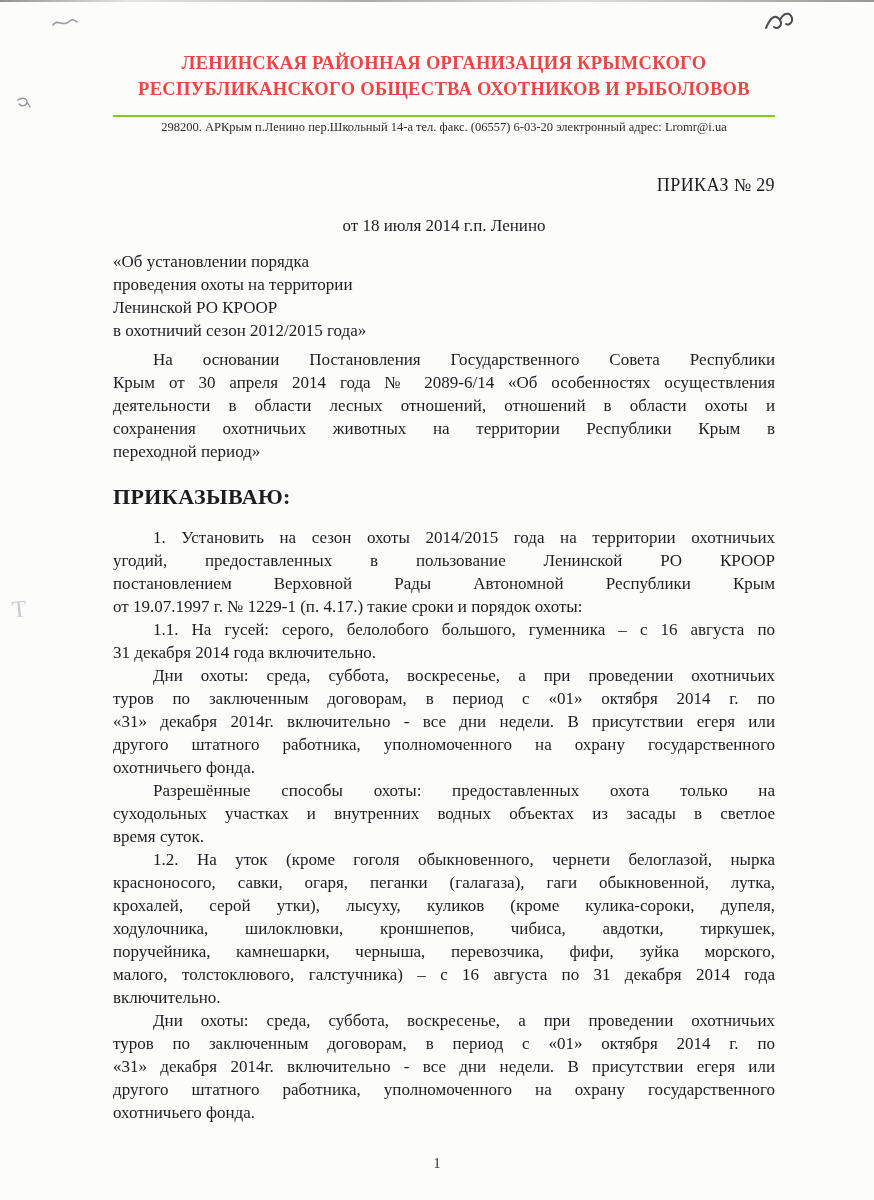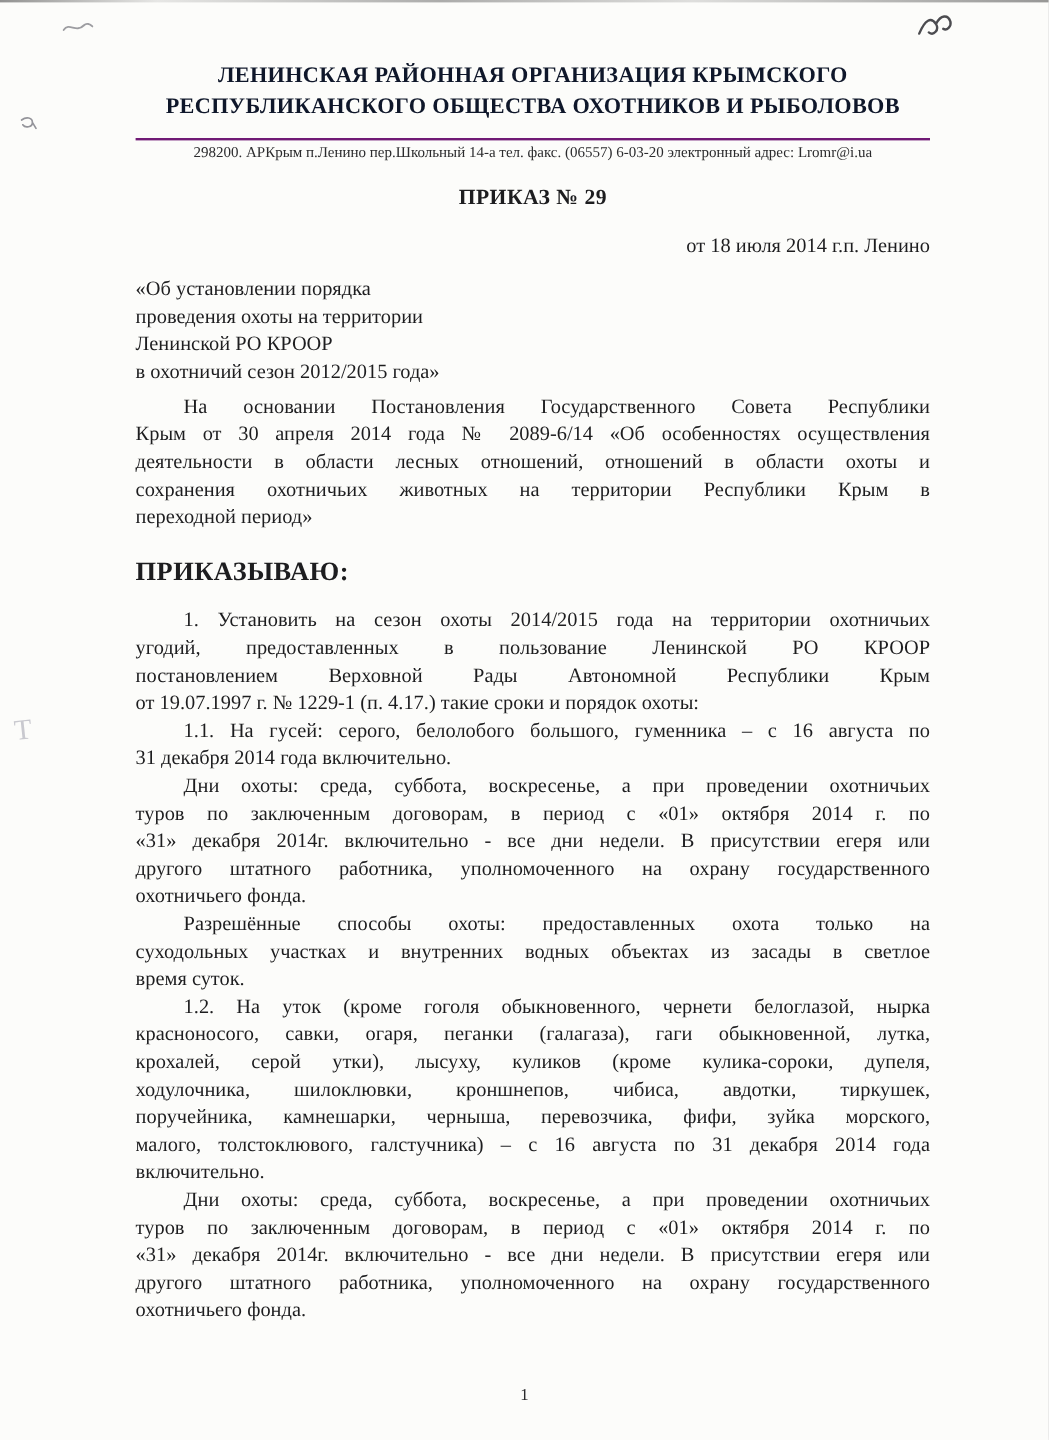--- a/index.html
+++ b/index.html
@@ -22,42 +22,42 @@
   }
   .content { padding:0 99px 0 113px; }
 
   .org-title {
     margin-top:50px;
     text-align:center;
     font-weight:bold;
     font-size:18.5px;
     line-height:26px;
     letter-spacing:.3px;
-    color:#0f172a;
+    color:#ef4444;
   }
   .contact {
     margin-top:13px;
-    border-top:2px solid #701a75;
+    border-top:2px solid #84cc16;
     padding-top:3px;
     text-align:center;
     font-size:12.5px;
     color:#2b2b2d;
     white-space:nowrap;
   }
   .order-title {
-    margin-top:19px;
-    text-align:center;
-    font-weight:bold;
+    margin-top:40px;
+    text-align:right;
+    font-weight:normal;
     font-size:18px;
     letter-spacing:.4px;
   }
   .date-row {
     margin-top:20px;
     display:flex;
-    justify-content:flex-end;
+    justify-content:center;
     font-size:17px;
   }
   .block { font-size:17px; line-height:23px; }
   .subject-block { margin-top:14px; }
   .preamble-block { margin-top:6px; }
   .command {
     margin:21px 0 16px;
     font-weight:bold;
     font-size:22px;
     letter-spacing:.4px;

